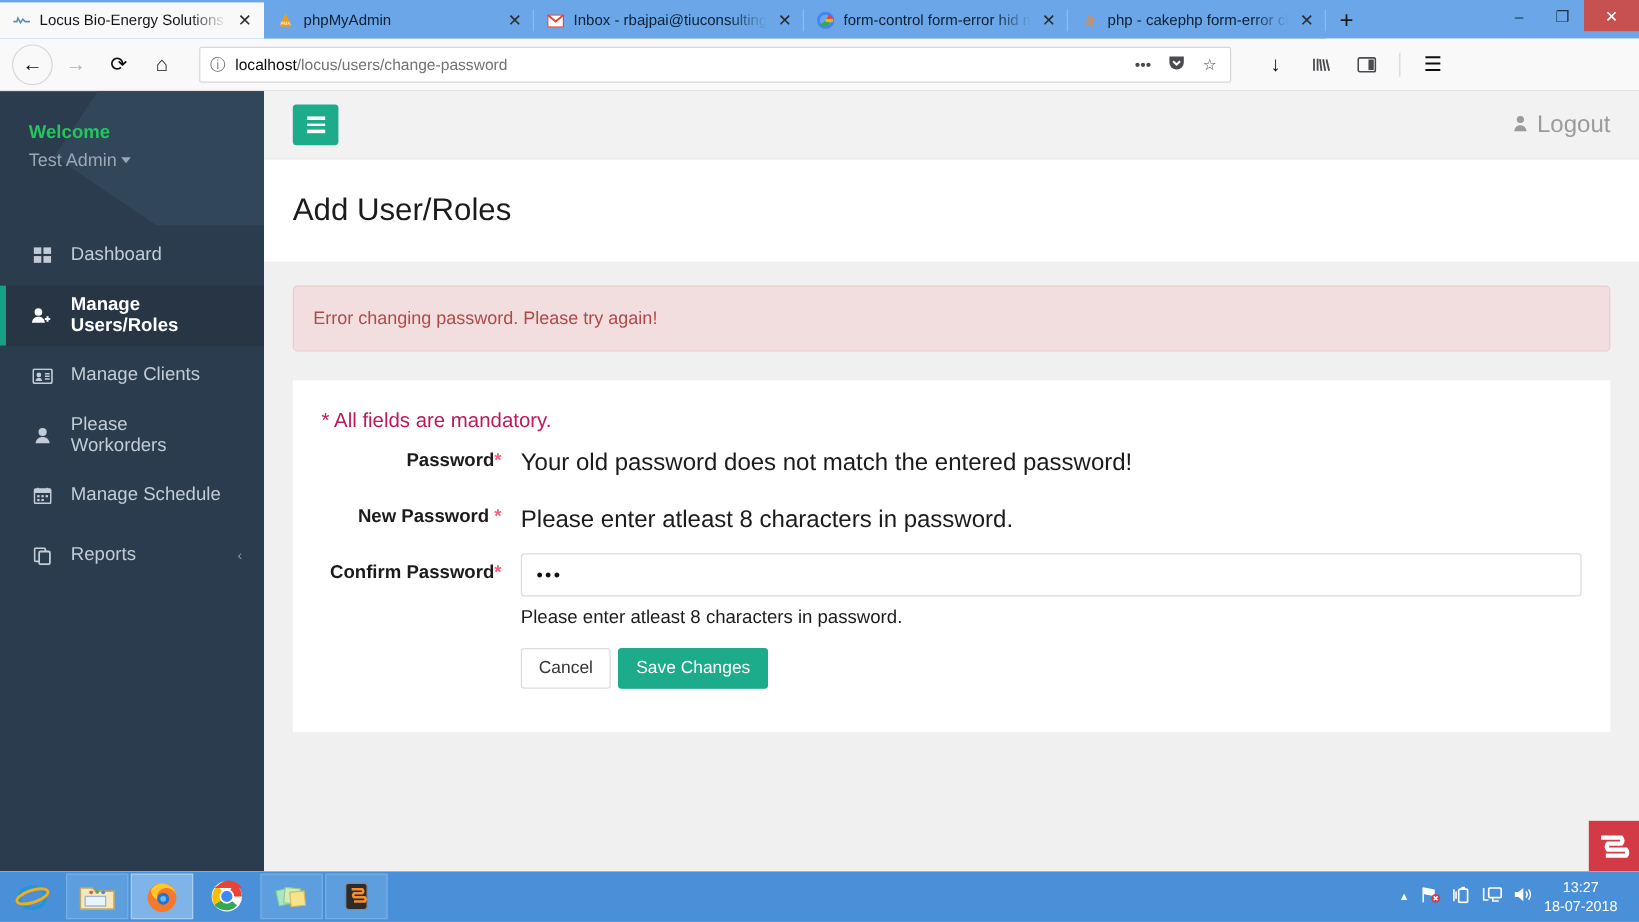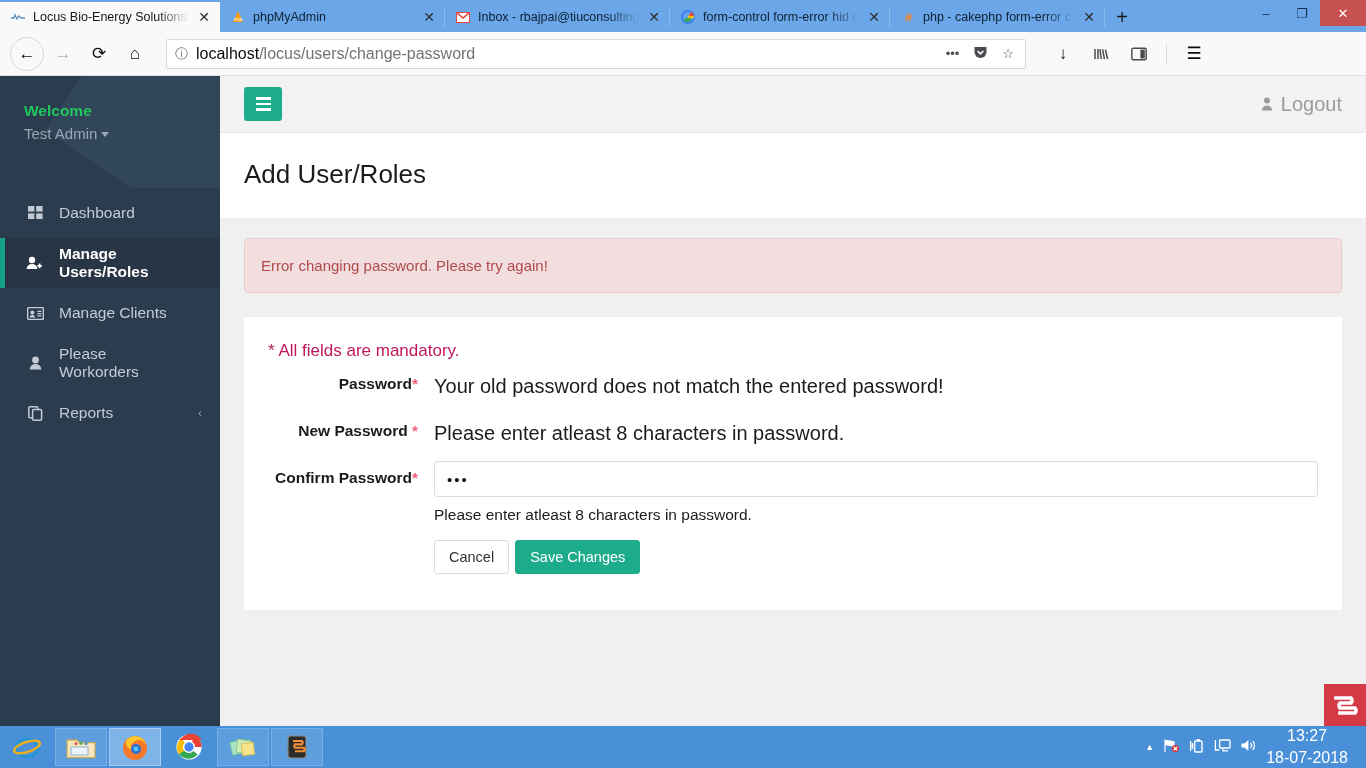--- a/index.html
+++ b/index.html
@@ -50,21 +50,21 @@
   .navbtn { width: 34px; height: 34px; display: flex; align-items: center;
             justify-content: center; color: #0c0c0d; font-size: 17px; }
   .navbtn.dim { color: #b1b1b3; }
   .navbtn.back { border: 1px solid #d7d7db; border-radius: 17px; }
   .urlbar {
     flex: 1 1 auto; height: 30px; margin: 0 12px; background: #fff;
     border: 1px solid #d7d7db; border-radius: 2px; display: flex;
     align-items: center; padding: 0 8px; gap: 8px; max-width: 860px;
   }
   .urlbar .info { color: #737373; font-size: 13px; }
-  .urltext { flex: 1 1 auto; font-size: 16px; color: #737373; }
+  .urltext { flex: 1 1 auto; font-size: 13px; color: #737373; }
   .urltext b { color: #0c0c0d; font-weight: 400; }
   .uicon { color: #4a4a4f; font-size: 13px; padding: 0 3px; }
   .uicon.shield { color: #4a4a4f; }
   .toolicons { display: flex; align-items: center; gap: 4px; margin-left: 6px; }
   .sep { width: 1px; height: 20px; background: #d7d7db; margin: 0 6px; }
 
   
   .viewport { width: 1366px; height: 650px; background: #f0f0f0;
               display: flex; position: relative; overflow: hidden; }
 
@@ -142,21 +142,21 @@
   .taskbar { width: 1366px; height: 42px; background: #4a90d9; display: flex;
              align-items: center; }
   .tb-btn { width: 52px; height: 38px; margin: 0 1px; display: flex;
             align-items: center; justify-content: center; font-size: 22px;
             border: 1px solid transparent; }
   .tb-btn.open { background: #5c9ede; border-color: #78b0e6; }
   .tb-btn.focus { background: #7fb4e8; border-color: #a8cdf0; }
   .tb-spacer { flex: 1 1 auto; }
   .tray { display: flex; align-items: center; gap: 9px; padding-right: 10px;
           color: #fff; font-size: 13px; }
-  .clock { color: #fff; font-size: 16px; text-align: center; line-height: 1.35;
+  .clock { color: #fff; font-size: 12px; text-align: center; line-height: 1.35;
            padding-right: 8px; }
   .tray-ic { font-size: 13px; color: #fff; }
 </style>
 </head>
 <body>
 
 <div class="browser">
 
   <div class="tabstrip">
     <div class="tab active" style="width:220px">
@@ -313,20 +313,36 @@
         <span class="ic">
           <svg width="13" height="14" viewBox="0 0 13 14">
               <circle cx="6.5" cy="4" r="3.4" fill="currentColor"></circle>
               <path d="M0.6 13.4 c0.5-3.6 2.9-5.3 5.9-5.3 s5.4 1.7 5.9 5.3 z" fill="currentColor"></path>
             </svg>
         </span>
         <span class="nav-label">Please Workorders</span>
         <span class="nav-chev"></span>
       </div>
 
+      <div class="nav-item">
+        <span class="ic">
+          <svg width="15" height="14" viewBox="0 0 15 14">
+              <rect x="0.6" y="1.6" width="13.8" height="11.8" rx="1.2" fill="none" stroke="currentColor" stroke-width="1.5"></rect>
+              <rect x="0.6" y="1.6" width="13.8" height="3.2" fill="currentColor"></rect>
+              <path d="M3.6 0.4 v2.4 M11.4 0.4 v2.4" stroke="currentColor" stroke-width="1.6"></path>
+              <rect x="3" y="6.6" width="2" height="1.8" fill="currentColor"></rect>
+              <rect x="6.5" y="6.6" width="2" height="1.8" fill="currentColor"></rect>
+              <rect x="10" y="6.6" width="2" height="1.8" fill="currentColor"></rect>
+              <rect x="3" y="9.8" width="2" height="1.8" fill="currentColor"></rect>
+              <rect x="6.5" y="9.8" width="2" height="1.8" fill="currentColor"></rect>
+            </svg>
+        </span>
+        <span class="nav-label">Manage Schedule</span>
+        <span class="nav-chev"></span>
+      </div>
 
       <div class="nav-item">
         <span class="ic">
           <svg width="15" height="15" viewBox="0 0 15 15">
               <rect x="0.8" y="0.8" width="9" height="11" rx="1.2" fill="none" stroke="currentColor" stroke-width="1.5"></rect>
               <rect x="4.6" y="3.6" width="9" height="10.6" rx="1.2" fill="#2b3c4e" stroke="currentColor" stroke-width="1.5"></rect>
             </svg>
         </span>
         <span class="nav-label">Reports</span>
         <span class="nav-chev">‹</span>

